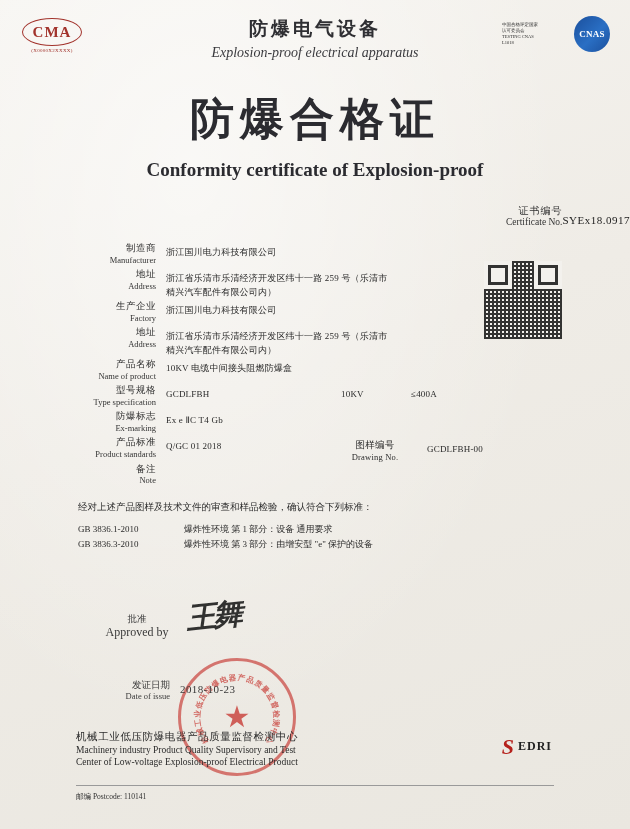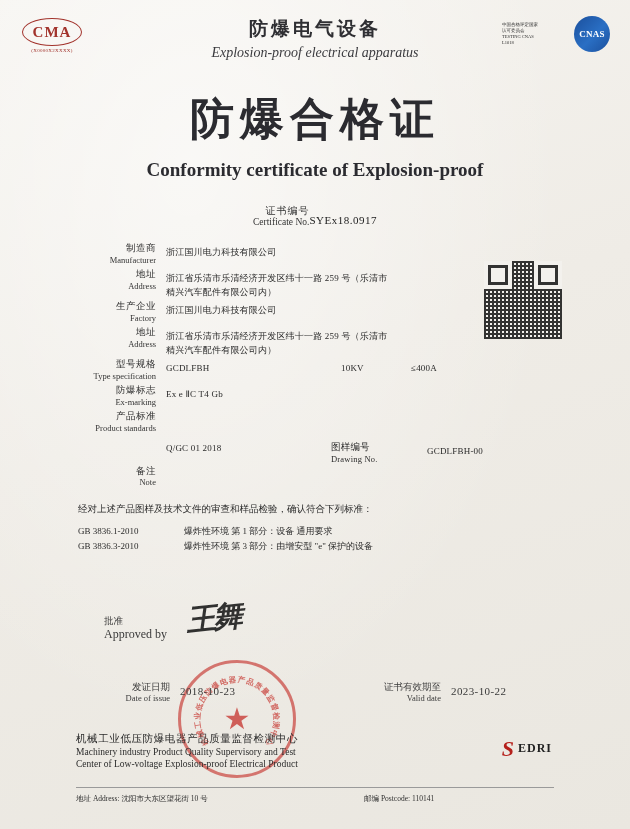--- a/index.html
+++ b/index.html
@@ -121,21 +121,21 @@
     text-align: center;
     font-size: 19px;
     font-weight: bold;
     color: #2b2b30;
     margin-top: 10px;
   }
 
   
   .certno-row {
     display: flex;
-    justify-content: center;
+    justify-content: flex-end;
     align-items: flex-end;
     margin-top: 24px;
   }
   .certno-label {
     text-align: right;
     line-height: 1.15;
     font-size: 9.5px;
     color: #333;
   }
   .certno-label .cn { font-size: 10px; letter-spacing: 1px; }
@@ -178,21 +178,21 @@
   .fvalue.two-line { line-height: 1.5; }
   .inline-split { display: flex; }
   .inline-split .c1 { width: 175px; }
   .inline-split .c2 { width: 70px; }
   .inline-split .c3 { flex: 1; }
 
   .subfield { display: flex; align-items: flex-start; }
   .subfield .sublabel {
     width: 88px;
     flex: 0 0 88px;
-    text-align: left;
+    text-align: center;
     padding-right: 8px;
     line-height: 1.18;
   }
   .subfield .sublabel .cn { display:block; font-size: 9.5px; }
   .subfield .sublabel .en { display:block; font-size: 8.5px; }
   .subfield .subvalue { font-size: 9px; padding-top: 3px; }
 
   
   .qr {
     position: absolute;
@@ -237,21 +237,21 @@
   
   .sig-area {
     position: relative;
     margin-top: 56px;
     height: 66px;
   }
   .sig-label {
     position: absolute;
     left: 104px;
     top: 6px;
-    text-align: left;
+    text-align: center;
     width: 66px;
     line-height: 1.18;
   }
   .sig-label .cn { display:block; font-size: 9.5px; }
   .sig-label .en { display:block; font-size: 12px; }
   .sig-script {
     position: absolute;
     left: 186px;
     top: -12px;
     font-family: "Liberation Serif", serif;
@@ -416,20 +416,27 @@
       </div>
 
       <div class="frow">
         <div class="flabel">
           <span class="cn">地址</span>
           <span class="en">Address</span>
         </div>
         <div class="fvalue two-line" style="max-width:230px">浙江省乐清市乐清经济开发区纬十一路 259 号（乐清市精兴汽车配件有限公司内）</div>
       </div>
 
+      <div class="frow">
+        <div class="flabel">
+          <span class="cn">产品名称</span>
+          <span class="en">Name of product</span>
+        </div>
+        <div class="fvalue">10KV 电缆中间接头阻燃防爆盒</div>
+      </div>
 
       <div class="frow">
         <div class="flabel">
           <span class="cn">型号规格</span>
           <span class="en">Type  specification</span>
         </div>
         <div class="fvalue inline-split">
           <span class="c1">GCDLFBH</span>
           <span class="c2">10KV</span>
           <span class="c3">≤400A</span>
@@ -442,21 +449,21 @@
           <span class="en">Ex-marking</span>
         </div>
         <div class="fvalue">Ex e ⅡC T4 Gb</div>
       </div>
 
       <div class="frow">
         <div class="flabel">
           <span class="cn">产品标准</span>
           <span class="en">Product standards</span>
         </div>
-        <div class="fvalue" style="display:flex;margin-top:28px;">
+        <div class="fvalue" style="display:flex;">
           <span style="width:165px">Q/GC 01 2018</span>
           <span class="subfield">
             <span class="sublabel">
               <span class="cn">图样编号</span>
               <span class="en">Drawing  No.</span>
             </span>
             <span class="subvalue">GCDLFBH-00</span>
           </span>
         </div>
       </div>
@@ -521,47 +528,33 @@
         </div>
 
       <div class="date-block" id="issue-block">
         <div class="dlabel">
           <span class="cn">发证日期</span>
           <span class="en">Date of issue</span>
         </div>
         <div class="dvalue">2018-10-23</div>
       </div>
 
-      <div class="date-block" id="valid-block">
-        <div class="dlabel">
-          <span class="cn">证书有效期至</span>
-          <span class="en">Valid  date</span>
-        </div>
-        <div class="dvalue">2023-10-22</div>
-      </div>
     </div>
 
     <div class="org">
       <div class="cn">机械工业低压防爆电器产品质量监督检测中心</div>
       <div class="en1">Machinery industry Product Quality Supervisory and Test</div>
       <div class="en2">Center of Low-voltage Explosion-proof Electrical Product</div>
       <div class="edri">
         <span class="mark">S</span>
         <span class="word">EDRI</span>
       </div>
     </div>
 
     <div class="contact">
-      <div class="left">
-        <div>
-          <span>地址 Address:</span>
-          <span>沈阳市大东区望花街 10 号</span>
-        </div>
-
-      </div>
       <div class="right">
         <div>
           <span>邮编 Postcode:</span>
           <span>110141</span>
         </div>
 
       </div>
     </div>
 
   </div>

